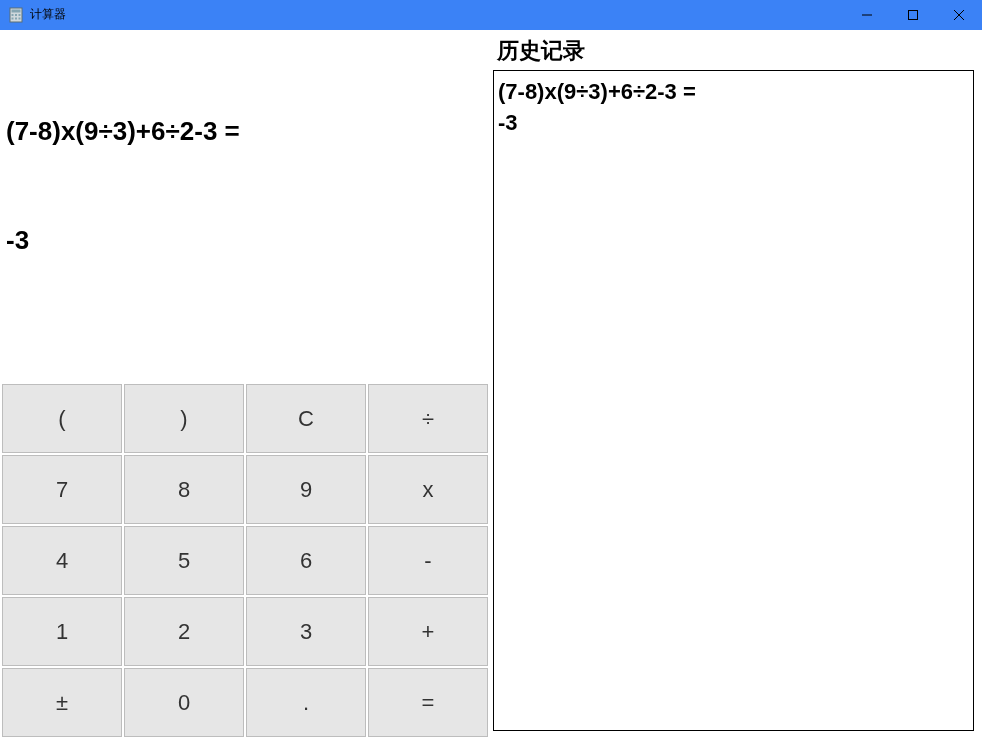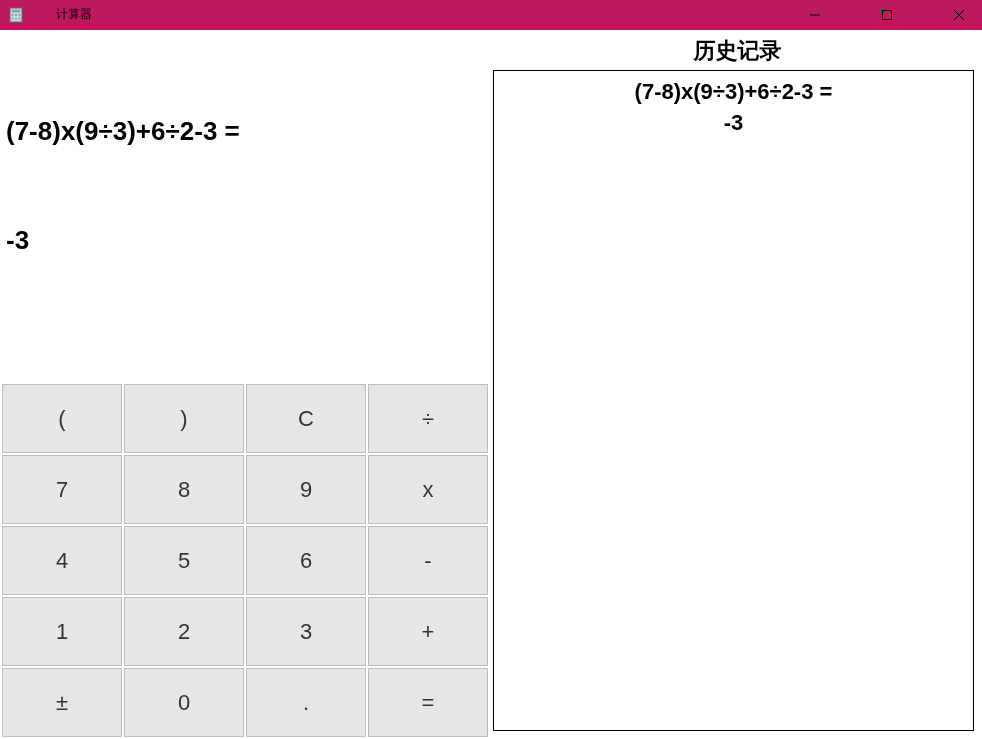--- a/index.html
+++ b/index.html
@@ -7,23 +7,22 @@
       font-family: "Microsoft YaHei", "Segoe UI", sans-serif;
       background: #fff;
       width: 982px;
       height: 739px;
       overflow: hidden;
     }
     .titlebar {
       height: 30px;
       display: flex;
       align-items: center;
-      background: #be185d;
+      background: #3b82f6;
       border-bottom: 1px solid rgba(0,0,0,0);
-      gap: 26px;
     }
     .titlebar-icon {
       width: 16px; height: 16px;
       margin: 0 6px 0 8px;
       display: inline-flex;
       align-items: center;
       justify-content: center;
     }
     .titlebar-title {
       font-size: 12px;
@@ -81,21 +80,20 @@
       cursor: pointer;
       user-select: none;
     }
 
     .right-pane {
       flex: 1;
       display: flex;
       flex-direction: column;
       border-left: 1px solid transparent;
       padding-left: 2px;
-      text-align: center;
     }
     .history-title {
       font-size: 22px;
       font-weight: bold;
       padding: 6px 4px 4px 4px;
     }
     .history-box {
       flex: 1;
       border: 1px solid #000;
       margin: 0 8px 8px 0;

